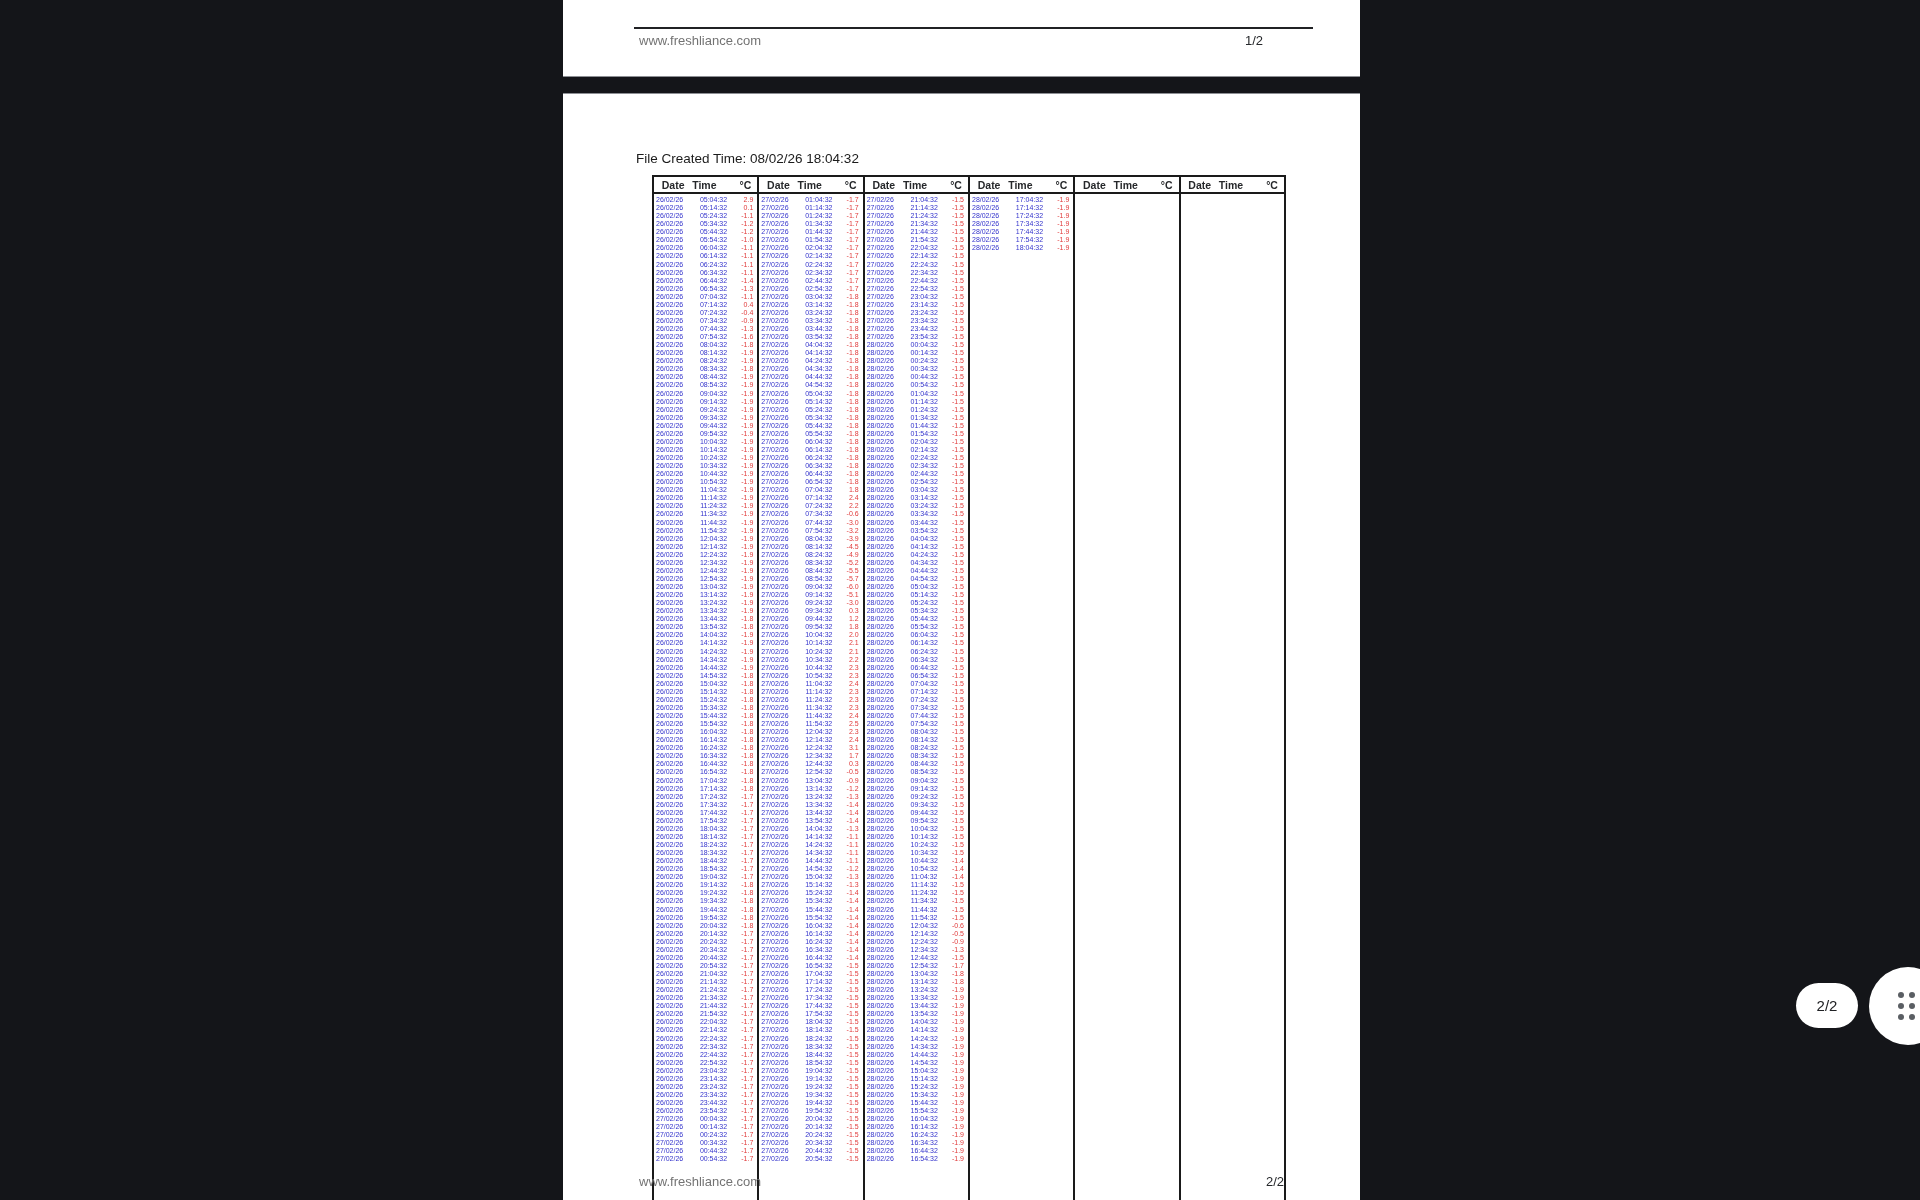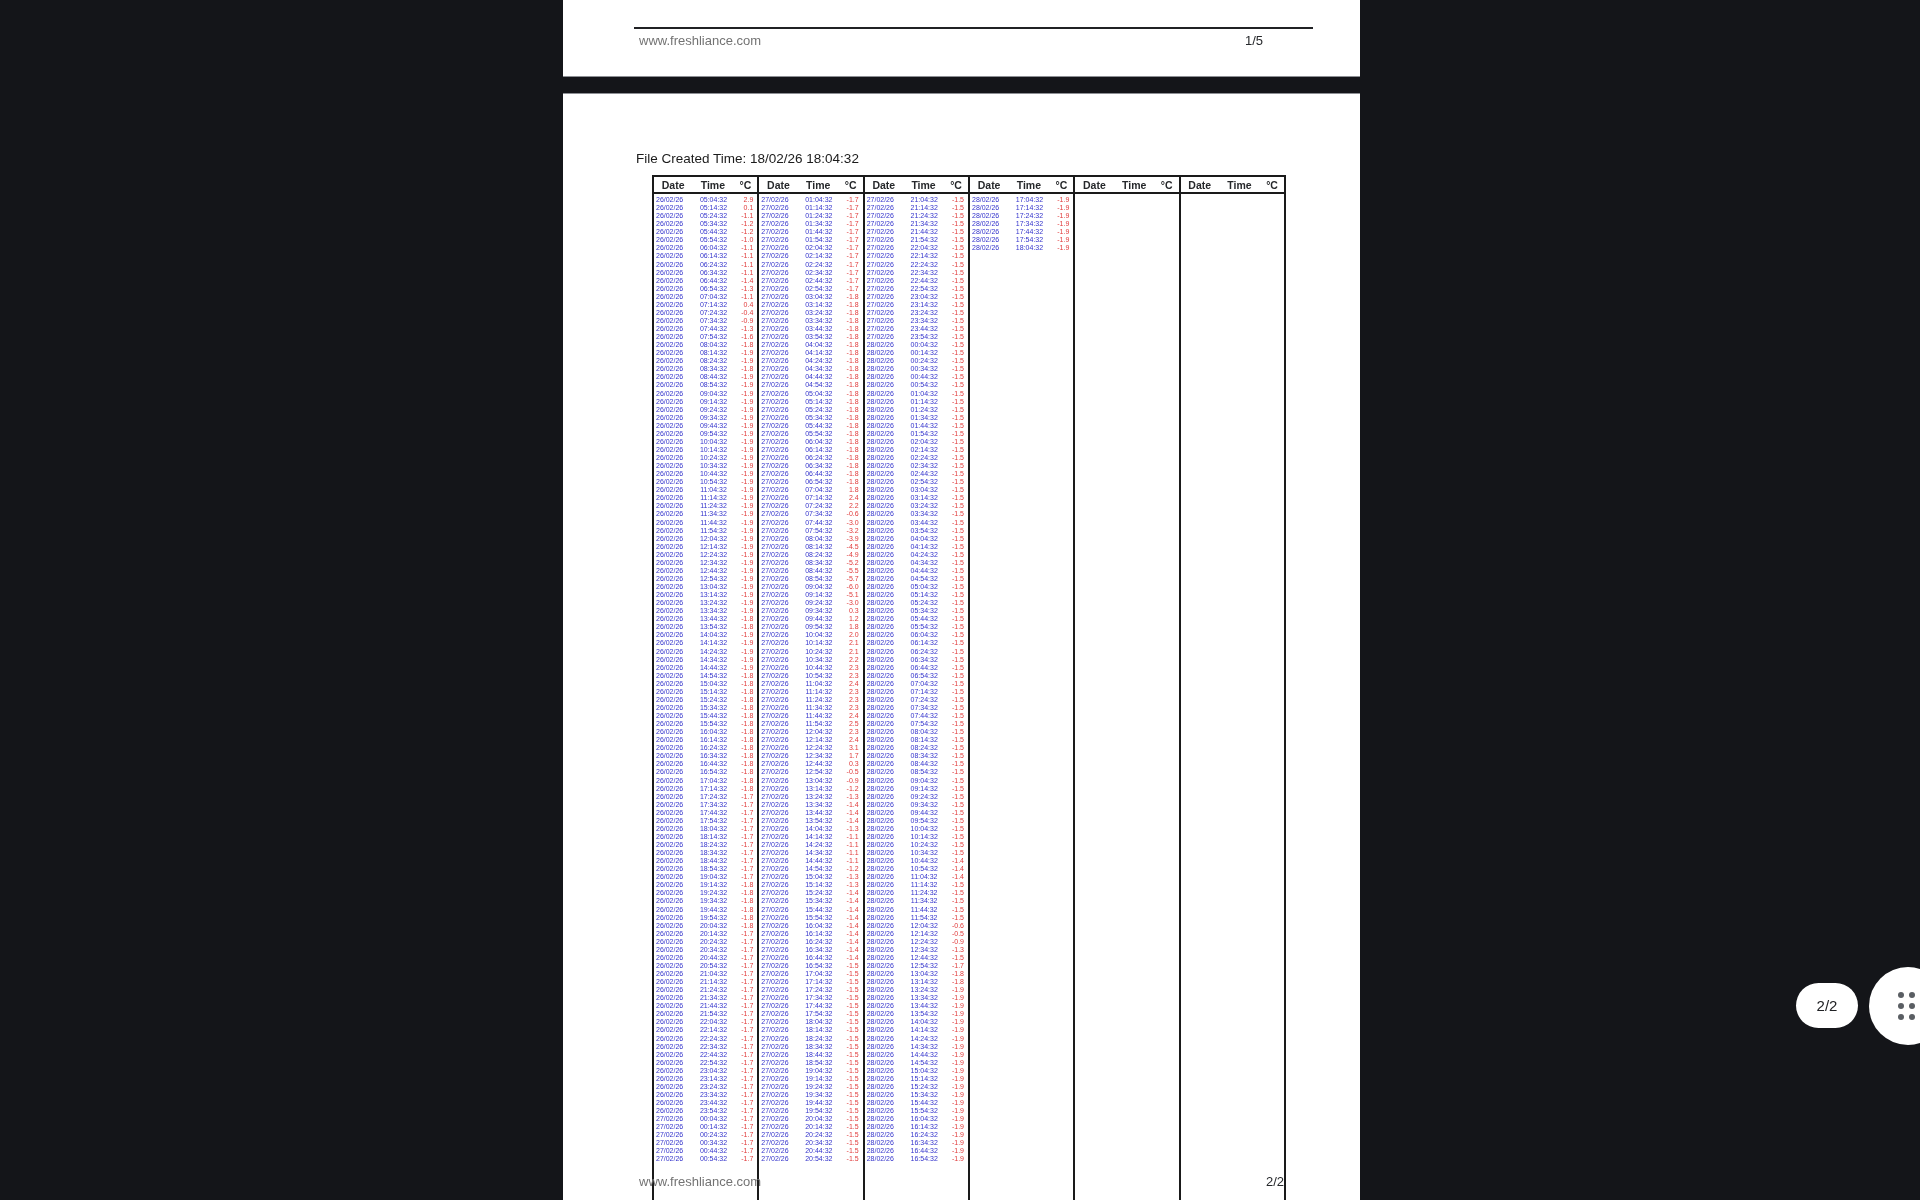--- a/index.html
+++ b/index.html
@@ -25,21 +25,21 @@
     display:flex;background:#fff;margin-left:16px;
   }
   .t-group{flex:1 1 0;min-width:0;display:flex;flex-direction:column;}
   .t-group + .t-group{border-left:2px solid #1a1a1a;}
   .t-head{
     height:15px;flex:0 0 15px;border-bottom:2px solid #1a1a1a;
     display:flex;align-items:center;
     font-size:10.5px;font-weight:bold;color:#26282b;
   }
   .t-head .hc0{width:37%;text-align:center;}
-  .t-head .hc1{width:40%;text-align:center;}
+  .t-head .hc1{width:40%;text-align:left;}
   .t-head .hc2{width:23%;text-align:center;}
   .t-body{flex:1 1 auto;display:flex;flex-direction:column;padding-top:2px;}
   .t-row{height:8.07px;flex:0 0 8.07px;display:flex;align-items:center;font-size:7px;line-height:8px;}
   .t-row .rc0{width:36px;padding-left:2px;color:#3333cc;white-space:nowrap;}
   .t-row .rc1{width:43px;text-align:center;color:#3333cc;white-space:nowrap;}
   .t-row .rc2{flex:1;text-align:right;padding-right:4px;color:#e03a3a;white-space:nowrap;}
   .float-pill{
     position:absolute;left:1796px;top:983px;width:62px;height:45px;
     background:#ffffff;border-radius:22.5px;
     display:flex;align-items:center;justify-content:center;
@@ -55,25 +55,25 @@
     column-gap:5px;row-gap:5px;
   }
   .dots-grid i{display:block;width:6px;height:6px;border-radius:50%;background:#5a5e63;}
 </style>
 </head>
 <body>
 
 <div class="page page1">
   <div class="rule"></div>
   <div class="footer-site p1-site">www.freshliance.com</div>
-  <div class="footer-num p1-num">1/5</div>
+  <div class="footer-num p1-num">1/2</div>
 </div>
 
 <div class="page page2">
-  <div class="created">File Created Time: 18/02/26 18:04:32</div>
+  <div class="created">File Created Time: 08/02/26 18:04:32</div>
   <div class="log-table">
       <div class="t-group">
         <div class="t-head">
           <span class="hc0">Date</span>
           <span class="hc1">Time</span>
           <span class="hc2">°C</span>
         </div>
         <div class="t-body">
           <div class="t-row">
             <span class="rc0">26/02/26</span>

